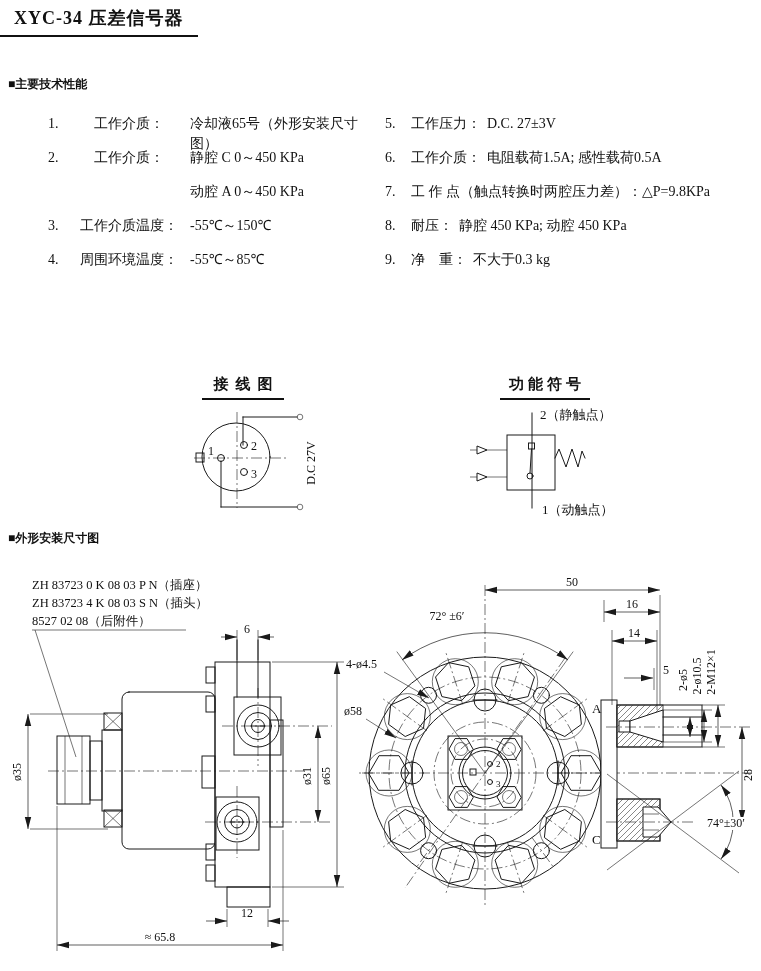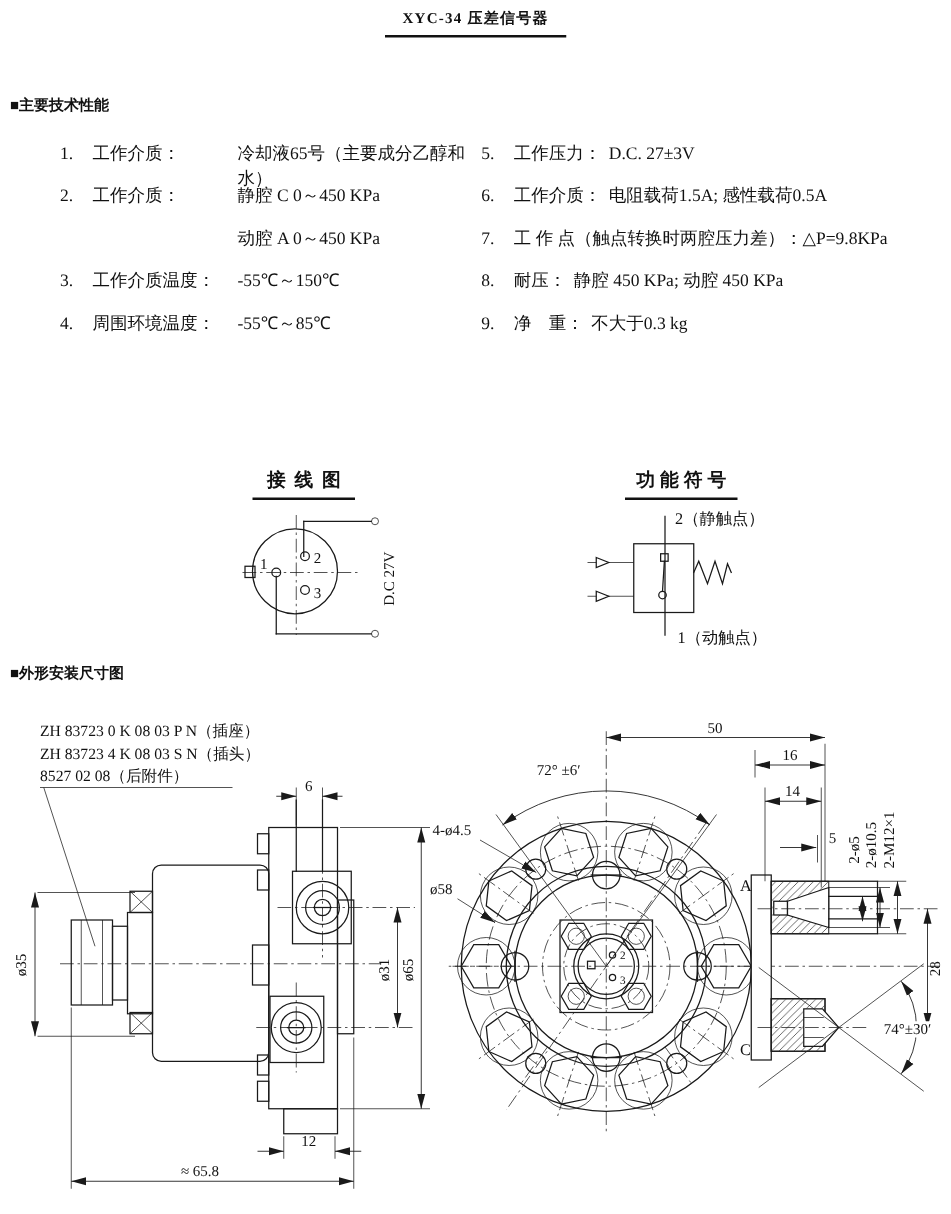--- a/index.html
+++ b/index.html
@@ -1,25 +1,25 @@
 <!DOCTYPE html>
 <html><head>
 <meta charset="utf-8">
 <style>
   html,body{margin:0;padding:0;background:#fff;}
   #page{position:relative;width:761px;height:971px;background:#fff;color:#111;
         font-family:"Liberation Serif",serif;overflow:hidden;}
   .abs{position:absolute;}
-  #doc-title{top:6px;left:0;width:761px;text-align:center;font-size:12px;font-weight:bold;letter-spacing:1px;}
+  #doc-title{top:6px;left:0;width:761px;text-align:left;font-size:18px;font-weight:bold;letter-spacing:1px;}
   #doc-title span{display:inline-block;border-bottom:2px solid #111;padding:0 14px 5px 14px;}
   .sec-head{font-family:"Liberation Sans",sans-serif;font-weight:bold;font-size:12px;}
   .spec-col{font-size:14px;}
   .spec-row{display:flex;height:34px;line-height:20px;align-items:flex-start;}
   .spec-num{width:26px;flex:none;}
-  .spec-label{min-width:110px;flex:none;}
+  .spec-label{min-width:110px;flex:none;text-align:center;}
   .spec-label.free{min-width:0;}
   .spec-val{margin-left:6px;}
   .diag-title{font-size:15px;font-weight:bold;text-align:center;border-bottom:2px solid #111;padding-bottom:4px;}
   svg .g{stroke:#1a1a1a;fill:none;stroke-width:1;stroke-linecap:square;}
   svg .thin{stroke:#1a1a1a;fill:none;stroke-width:.6;}
   svg .cl{stroke:#1a1a1a;fill:none;stroke-width:.6;stroke-dasharray:11 3 2 3;}
   svg .dim{stroke:#1a1a1a;fill:none;stroke-width:.7;}
   svg .wht{fill:#fff;stroke:#1a1a1a;stroke-width:1;}
   svg text{fill:#111;font-family:"Liberation Serif",serif;font-size:12px;stroke:none;}
   svg text.mid{text-anchor:middle;}
@@ -35,21 +35,21 @@
   <div class="abs" id="doc-title">
     <span>XYC-34 压差信号器</span>
   </div>
 
   <div class="abs sec-head" style="left:8px;top:76px;">■主要技术性能</div>
 
   <div class="abs spec-col" style="left:48px;top:114px;width:330px;">
     <div class="spec-row">
       <span class="spec-num">1.</span>
       <span class="spec-label">工作介质：</span>
-      <span class="spec-val">冷却液65号（主要成分乙醇和水）</span>
+      <span class="spec-val">冷却液65号（外形安装尺寸图）</span>
     </div>
     <div class="spec-row">
       <span class="spec-num">2.</span>
       <span class="spec-label">工作介质：</span>
       <span class="spec-val">静腔 C  0～450 KPa</span>
     </div>
     <div class="spec-row">
       <span class="spec-num"></span>
       <span class="spec-label"></span>
       <span class="spec-val">动腔 A  0～450 KPa</span>

